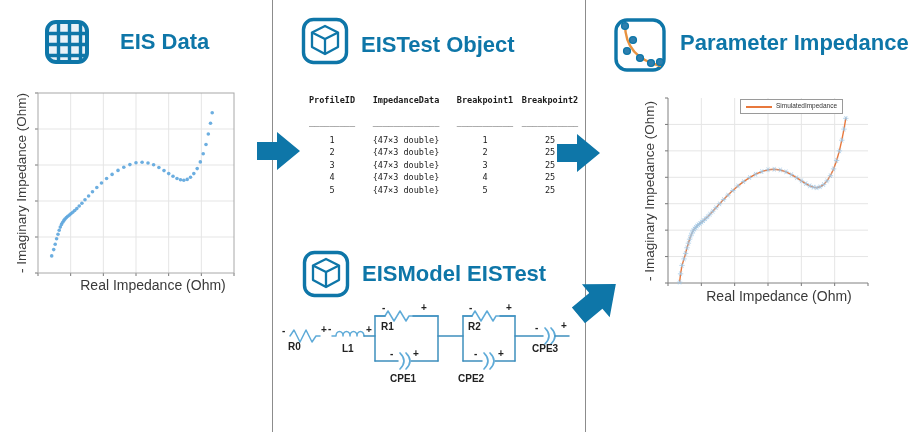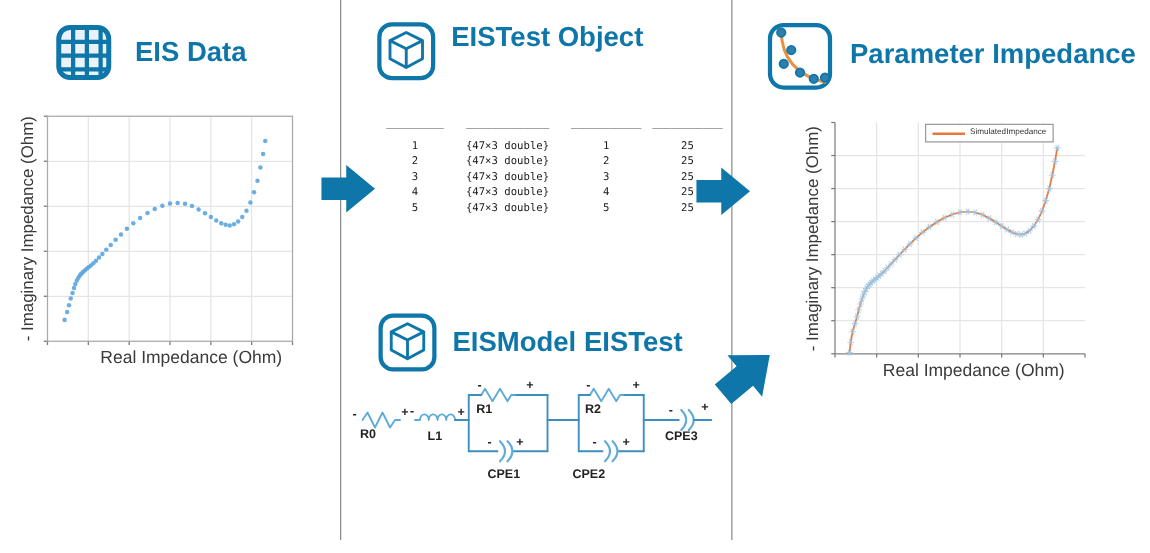--- a/index.html
+++ b/index.html
@@ -11,41 +11,41 @@
   .plot{position:absolute;overflow:visible;}
   .ylabel{position:absolute;writing-mode:vertical-rl;transform:rotate(180deg);font-size:13.5px;color:#3a3a3a;text-align:center;white-space:nowrap;}
   .xlabel{position:absolute;width:100%;text-align:center;font-size:14px;color:#3a3a3a;}
   .legend{position:absolute;display:flex;align-items:center;gap:4px;border:1px solid #9a9a9a;background:#fff;padding:1px 5px;height:11px;}
   .legend .line-sample{width:26px;height:2px;}
   .legend .legend-label{font-size:6.5px;color:#333;white-space:nowrap;line-height:1;}
   .mono-table{position:absolute;font-family:"DejaVu Sans Mono",monospace;font-size:8.5px;color:#1a1a1a;}
   .trow{display:grid;grid-template-columns:52px 88px 62px 60px;column-gap:4px;}
   .trow div{text-align:center;line-height:11px;}
   .thead div{font-weight:bold;}
-  .trule div{line-height:9px;}
+  .trule div{line-height:9px;margin-top:12px;}
   .tvals{margin-top:7px;}
   .tvals .trow div{line-height:12.4px;}
   .arrow-wrap{position:absolute;}
 </style>
 </head>
 <body>
 
 <div class="divider" style="left:272px"></div>
 <div class="divider" style="left:585px"></div>
 
 <svg class="icon" style="left:44px;top:19px" width="46" height="46" viewBox="0 0 46 46">
   <rect x="3" y="3" width="40" height="40" rx="9" fill="#e9f2f8" stroke="#0e76a8" stroke-width="4"></rect>
   <line x1="14.5" y1="4" x2="14.5" y2="42" stroke="#0e76a8" stroke-width="3.4"></line>
   <line x1="25.5" y1="4" x2="25.5" y2="42" stroke="#0e76a8" stroke-width="3.4"></line>
   <line x1="36.5" y1="4" x2="36.5" y2="42" stroke="#0e76a8" stroke-width="3.4"></line>
   <line x1="4" y1="14.5" x2="42" y2="14.5" stroke="#0e76a8" stroke-width="3.4"></line>
   <line x1="4" y1="25.5" x2="42" y2="25.5" stroke="#0e76a8" stroke-width="3.4"></line>
   <line x1="4" y1="36.5" x2="42" y2="36.5" stroke="#0e76a8" stroke-width="3.4"></line>
 </svg>
-<div class="hdr-title" style="left:108px;top:29px">EIS Data</div>
+<div class="hdr-title" style="left:120px;top:29px">EIS Data</div>
 
 <div class="plotbox" style="left:8px;top:85px;width:254px;height:215px">
   <div class="ylabel" style="left:6px;top:8px;height:180px">- Imaginary Impedance (Ohm)</div>
   <svg id="plot-eis" class="plot" style="left:30px;top:8px" width="196" height="180">
       <line x1="32.666666666666664" y1="0" x2="32.666666666666664" y2="180" stroke="#e5e5e5" stroke-width="1"></line>
       <line x1="65.33333333333333" y1="0" x2="65.33333333333333" y2="180" stroke="#e5e5e5" stroke-width="1"></line>
       <line x1="98" y1="0" x2="98" y2="180" stroke="#e5e5e5" stroke-width="1"></line>
       <line x1="130.66666666666666" y1="0" x2="130.66666666666666" y2="180" stroke="#e5e5e5" stroke-width="1"></line>
       <line x1="163.33333333333334" y1="0" x2="163.33333333333334" y2="180" stroke="#e5e5e5" stroke-width="1"></line>
       <line x1="0" y1="36" x2="196" y2="36" stroke="#e5e5e5" stroke-width="1"></line>
@@ -126,23 +126,29 @@
 </svg>
 
 <svg class="icon" style="left:301px;top:17px" width="48" height="48" viewBox="0 0 48 48">
   <rect x="2.5" y="2.5" width="43" height="43" rx="10" fill="none" stroke="#0e76a8" stroke-width="3.4"></rect>
   <g fill="none" stroke="#0e76a8" stroke-width="2.3" stroke-linejoin="round">
     <polygon points="24,9 37,15.5 24,22 11,15.5"></polygon>
     <polyline points="11,15.5 11,30 24,37 37,30 37,15.5"></polyline>
     <line x1="24" y1="22" x2="24" y2="37"></line>
   </g>
 </svg>
-<div class="hdr-title" style="left:361px;top:17px">EISTest Object</div>
+<div class="hdr-title" style="left:361px;top:32px">EISTest Object</div>
 
 <div class="mono-table" style="left:306px;top:95px;width:276px">
+  <div class="trow thead">
+    <div>ProfileID</div>
+    <div>ImpedanceData</div>
+    <div>Breakpoint1</div>
+    <div>Breakpoint2</div>
+  </div>
   <div class="trow trule">
     <div>_________</div>
     <div>_____________</div>
     <div>___________</div>
     <div>___________</div>
   </div>
   <div class="tvals">
     <div class="trow">
       <div>1</div>
       <div>{47×3 double}</div>

